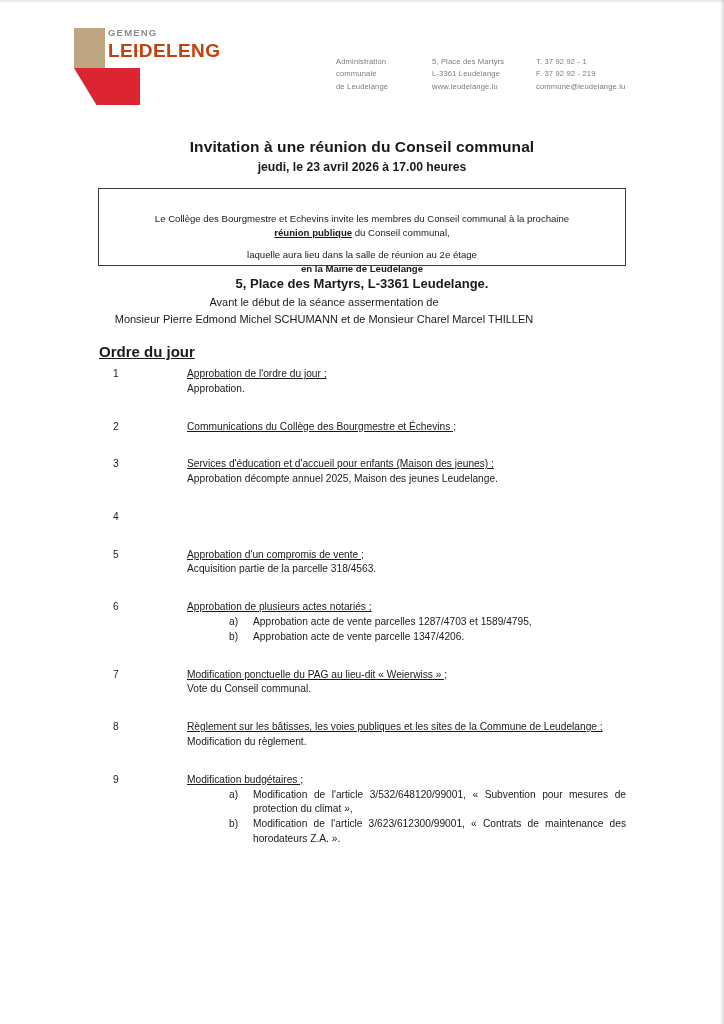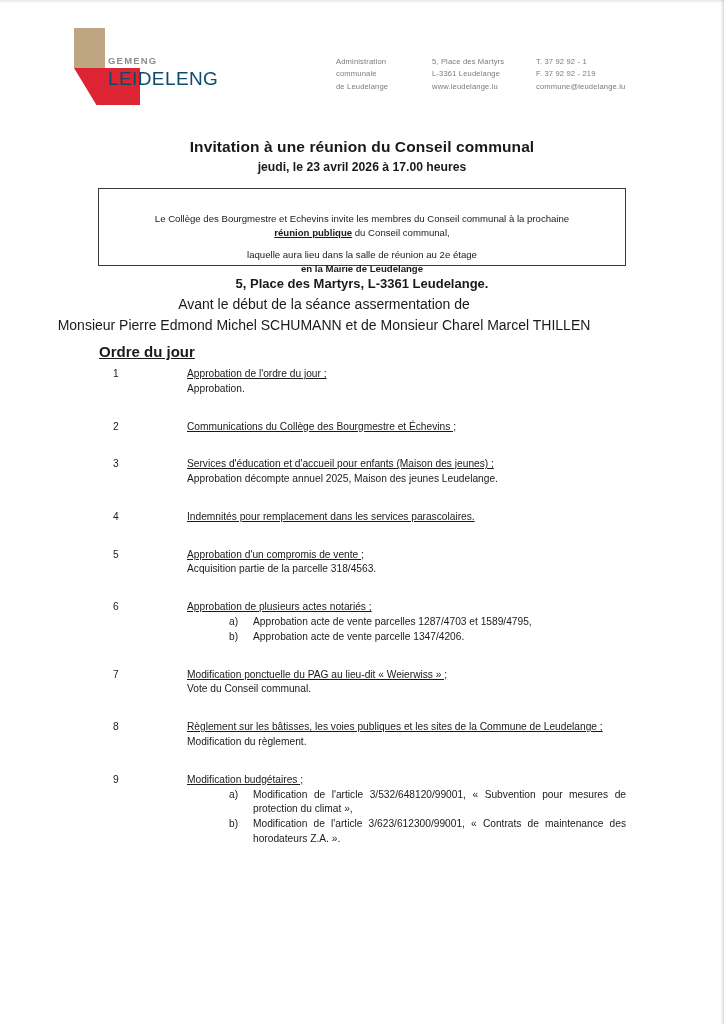--- a/index.html
+++ b/index.html
@@ -67,35 +67,34 @@
     width: 66px;
     height: 37px;
     background: #dc2433;
     clip-path: polygon(0% 0%, 100% 0%, 100% 100%, 34% 100%);
   }
   .logo-text {
     position: absolute;
     left: 34px;
     top: 0px;
     line-height: 1;
-    margin-top: 28px;
   }
   .logo-gemeng {
     font-size: 9.5px;
     letter-spacing: 1.2px;
     color: #8c8c8c;
     font-weight: bold;
     display: block;
     margin-bottom: 3px;
   }
   .logo-leideleng {
     font-size: 19px;
     letter-spacing: 0.4px;
-    color: #0c4a6e;
-    font-weight: normal;
+    color: #c2410c;
+    font-weight: bold;
     display: block;
   }
   .contact {
     position: absolute;
     left: 336px;
     top: 56px;
     display: flex;
     gap: 12px;
     font-size: 7.6px;
     line-height: 1.62;
@@ -166,21 +165,21 @@
     font-weight: bold;
   }
 
   
   .oath {
     position: absolute;
     left: 0;
     top: 294px;
     width: 648px;
     text-align: center;
-    font-size: 14px;
+    font-size: 11px;
     line-height: 1.5;
   }
   .oath-line { display: block; }
 
   
   .agenda-heading {
     position: absolute;
     left: 99px;
     top: 343px;
     font-size: 15px;
@@ -319,21 +318,20 @@
       <div class="item-num">3</div>
       <div class="item-body">
         <span class="item-title">Services d'éducation et d'accueil pour enfants (Maison des jeunes) ;</span>
         <span class="item-desc">Approbation décompte annuel 2025, Maison des jeunes Leudelange.</span>
       </div>
     </div>
 
     <div class="agenda-item">
       <div class="item-num">4</div>
       <div class="item-body">
-        <span class="item-title">Indemnités pour remplacement dans les services parascolaires.</span>
       </div>
     </div>
 
     <div class="agenda-item">
       <div class="item-num">5</div>
       <div class="item-body">
         <span class="item-title">Approbation d'un compromis de vente ;</span>
         <span class="item-desc">Acquisition partie de la parcelle 318/4563.</span>
       </div>
     </div>

